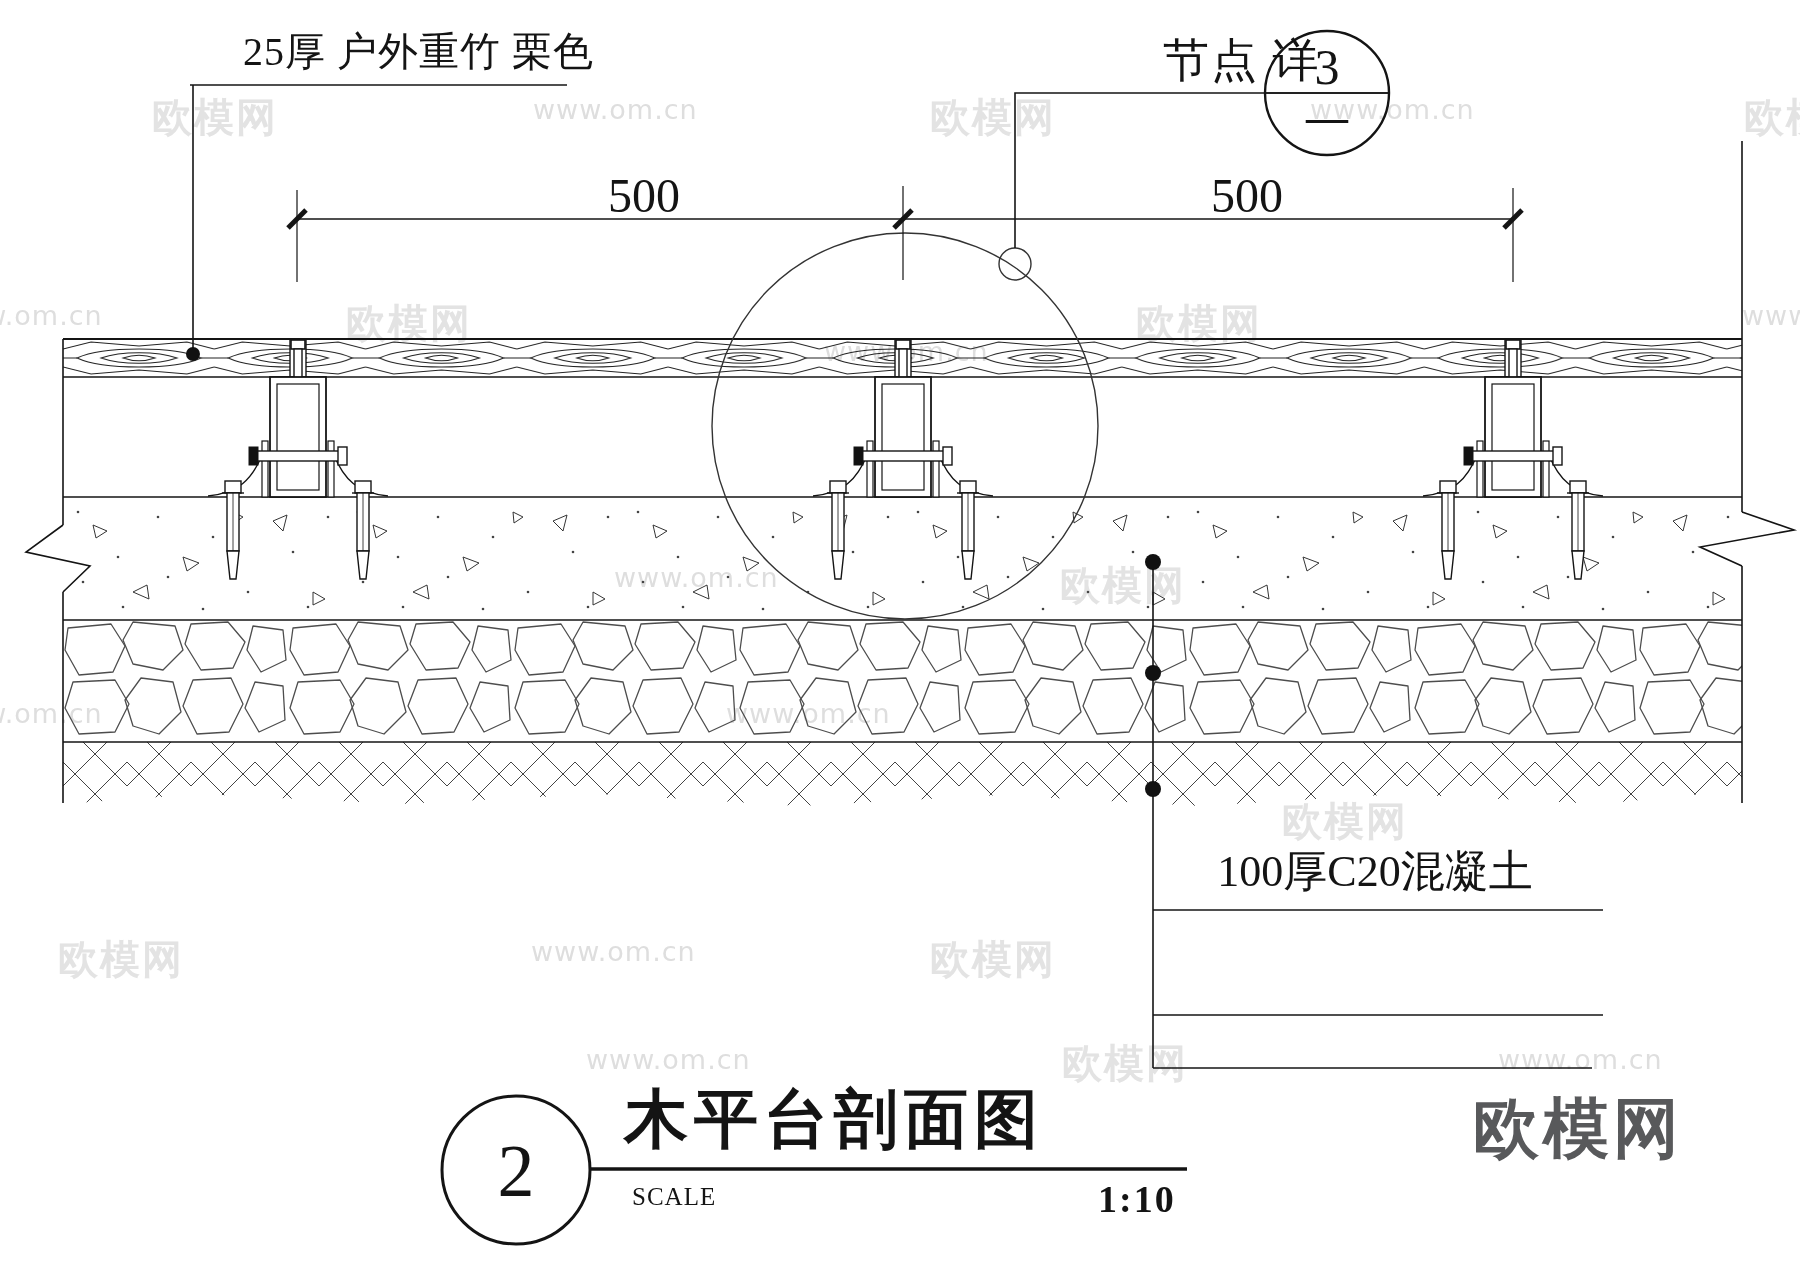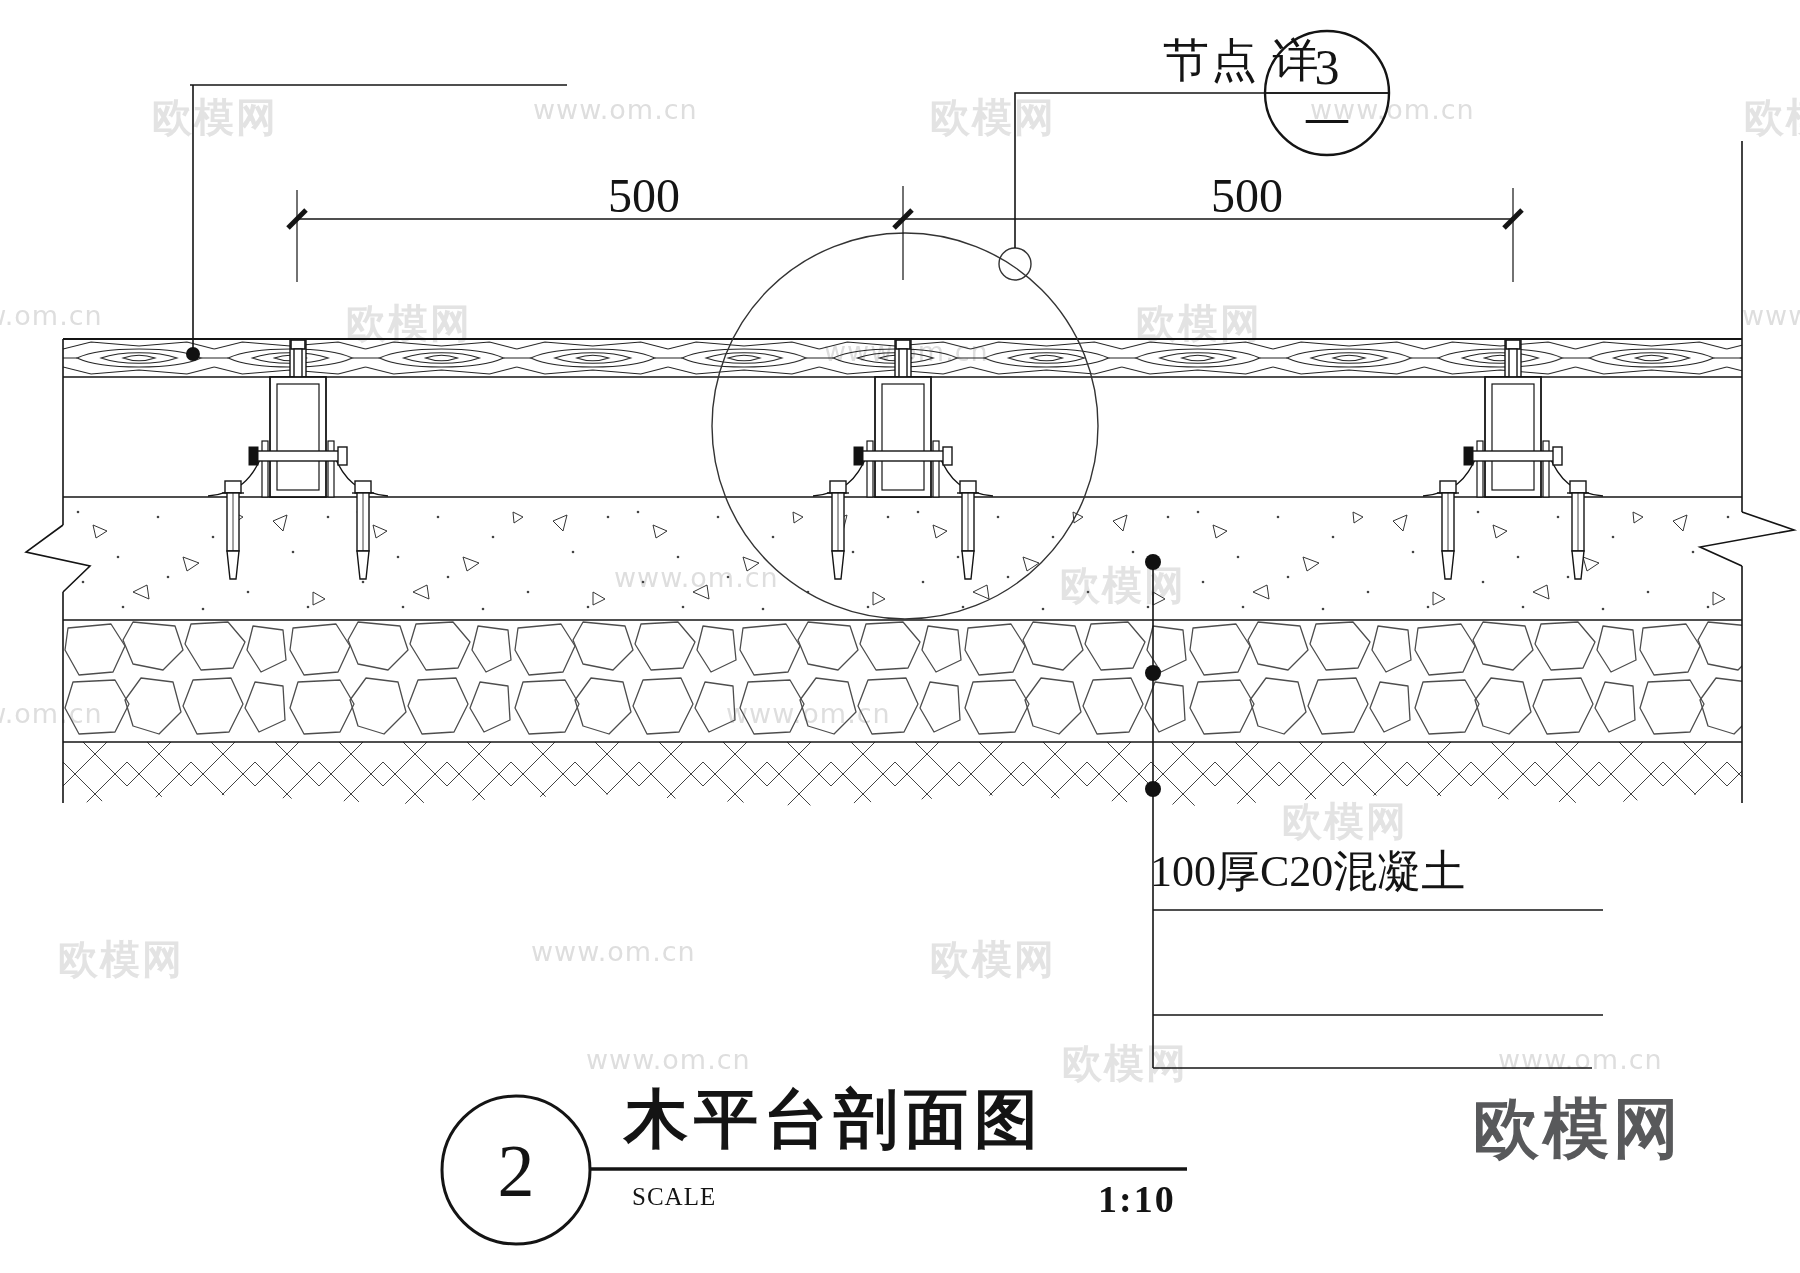--- a/index.html
+++ b/index.html
@@ -15,21 +15,21 @@
   .lbl{position:absolute;white-space:nowrap;z-index:2;line-height:1;}
   .cjk{font-family:"Liberation Serif","DejaVu Serif",serif;}
   #lbl-material{left:243px;top:32px;font-size:40px;letter-spacing:1px;}
   #lbl-seam{left:240px;top:96px;width:328px;text-align:right;font-size:38px;}
   #lbl-node{left:1163px;top:38px;font-size:46px;letter-spacing:2px;}
   #lbl-node-num{left:1297px;top:42px;width:60px;text-align:center;font-size:50px;}
   #lbl-node-sheet{left:1297px;top:96px;width:60px;text-align:center;font-size:42px;font-weight:bold;}
   .dim-txt{font-size:48px;width:160px;text-align:right;top:172px;}
   #dim-500-left{left:520px;}
   #dim-500-right{left:1123px;}
-  .note{font-size:44px;width:450px;text-align:left;}
+  .note{font-size:44px;width:450px;text-align:center;}
   #note-1{left:1150px;top:850px;}
   #note-2{left:1150px;top:954px;}
   #note-3{left:1156px;top:1006px;width:460px;text-align:left;font-size:43px;}
   #title-num{left:442px;top:1134px;width:148px;text-align:center;font-size:74px;}
   #title-text{left:624px;top:1088px;font-size:64px;font-weight:bold;letter-spacing:6px;}
   #title-scale-lbl{left:632px;top:1184px;font-size:25px;letter-spacing:1px;}
   #title-scale-val{left:1098px;top:1180px;font-size:38px;letter-spacing:2px;font-weight:bold;}
   #brand-logo{position:absolute;left:1473px;top:1084px;z-index:3;
       font-family:"DejaVu Sans","Liberation Sans",sans-serif;font-weight:bold;
       font-size:66px;color:#58595b;letter-spacing:4px;}
@@ -225,20 +225,21 @@
     <g fill="#111">
       <circle cx="1153" cy="562" r="8"></circle>
       <circle cx="1153" cy="673" r="8"></circle>
       <circle cx="1153" cy="789" r="8"></circle>
     </g>
 
     <circle cx="516" cy="1170" r="74" fill="none" stroke="#141414" stroke-width="3"></circle>
     <line x1="590" y1="1169" x2="1187" y2="1169" stroke="#141414" stroke-width="3.5"></line>
   </svg>
 
+  <div class="lbl cjk" id="lbl-material">25厚 户外重竹 栗色</div>
   <div class="lbl cjk" id="lbl-node">节点 详</div>
   <div class="lbl" id="lbl-node-num">3</div>
   <div class="lbl" id="lbl-node-sheet">—</div>
   <div class="lbl dim-txt" id="dim-500-left">500</div>
   <div class="lbl dim-txt" id="dim-500-right">500</div>
   <div class="lbl cjk note" id="note-1">100厚C20混凝土</div>
   <div class="lbl" id="title-num">2</div>
   <div class="lbl cjk" id="title-text">木平台剖面图</div>
   <div class="lbl" id="title-scale-lbl">SCALE</div>
   <div class="lbl" id="title-scale-val">1:10</div>

